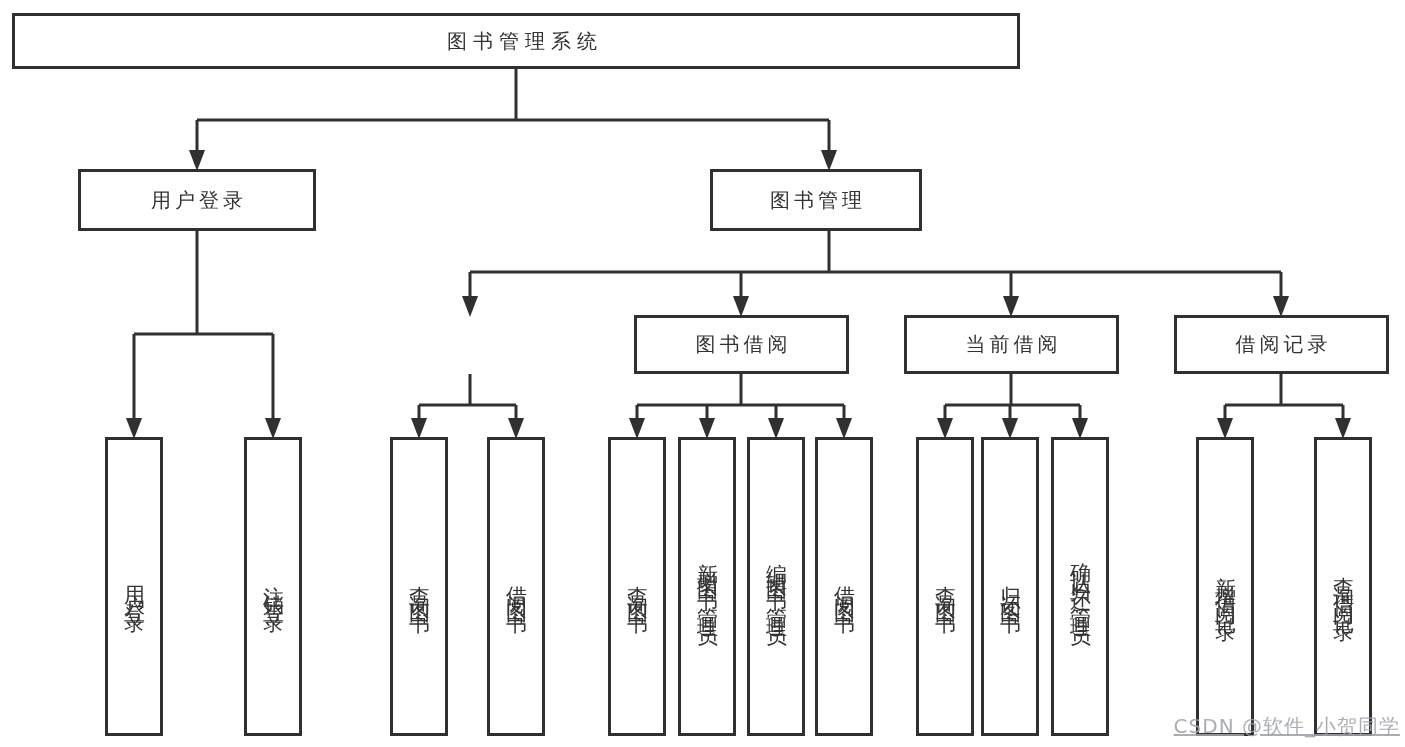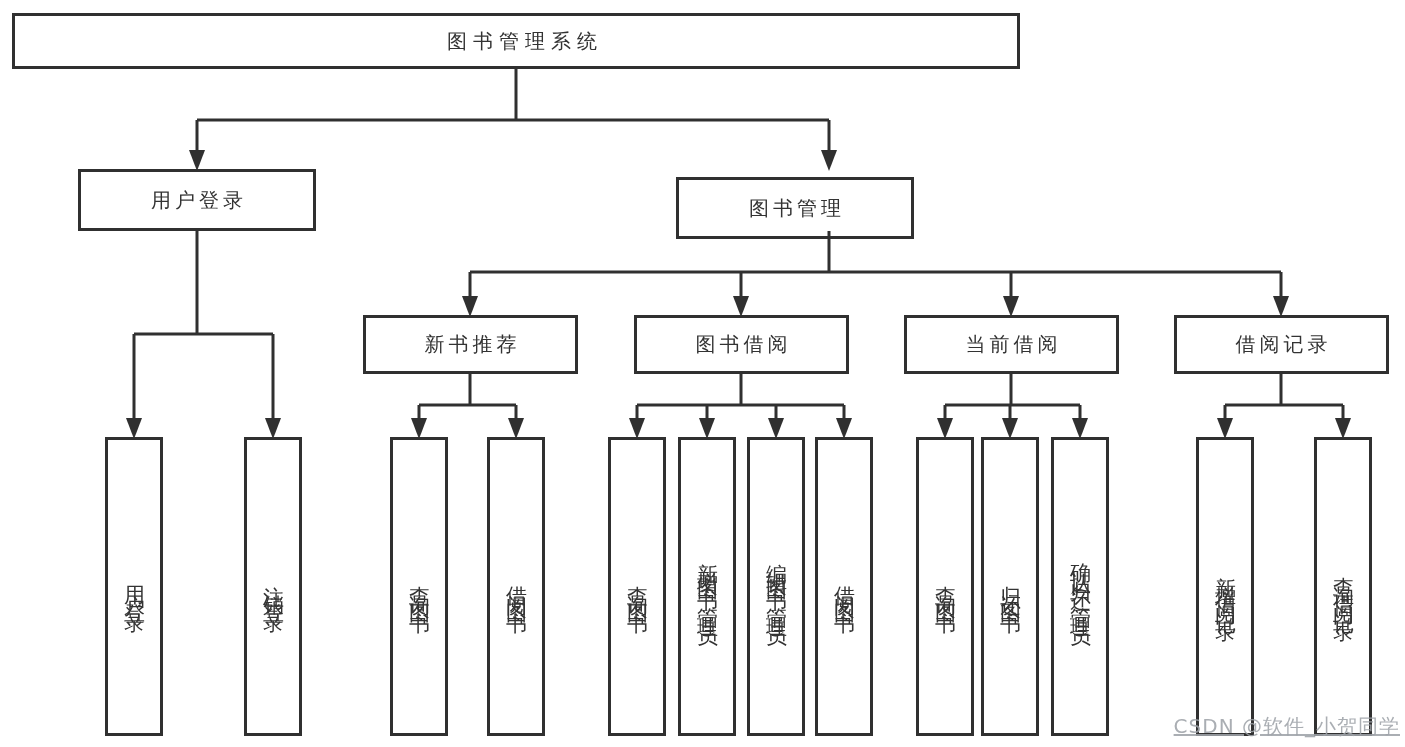--- a/index.html
+++ b/index.html
@@ -101,27 +101,24 @@
     </g>
   </svg>
 
   <div class="node" style="left:12px; top:13px; width:1008px; height:56px;padding-left:12px;">
     <span class="root-label">图书管理系统</span>
   </div>
 
   <div class="node" style="left:78px; top:169px; width:238px; height:62px;">
     <span class="hlabel">用户登录</span>
   </div>
-  <div class="node" style="left:676px; top:169px; width:238px; height:62px;margin-top:8px;">
+  <div class="node" style="left:710px; top:169px; width:212px; height:62px;">
     <span class="hlabel">图书管理</span>
   </div>
 
-  <div class="node" style="left:363px; top:315px; width:215px; height:59px;">
-    <span class="hlabel">新书推荐</span>
-  </div>
   <div class="node" style="left:634px; top:315px; width:215px; height:59px;justify-content:center;">
     <span class="hlabel">图书借阅</span>
   </div>
   <div class="node" style="left:904px; top:315px; width:215px; height:59px;text-align:right;">
     <span class="hlabel">当前借阅</span>
   </div>
   <div class="node" style="left:1174px; top:315px; width:215px; height:59px;">
     <span class="hlabel">借阅记录</span>
   </div>
 

